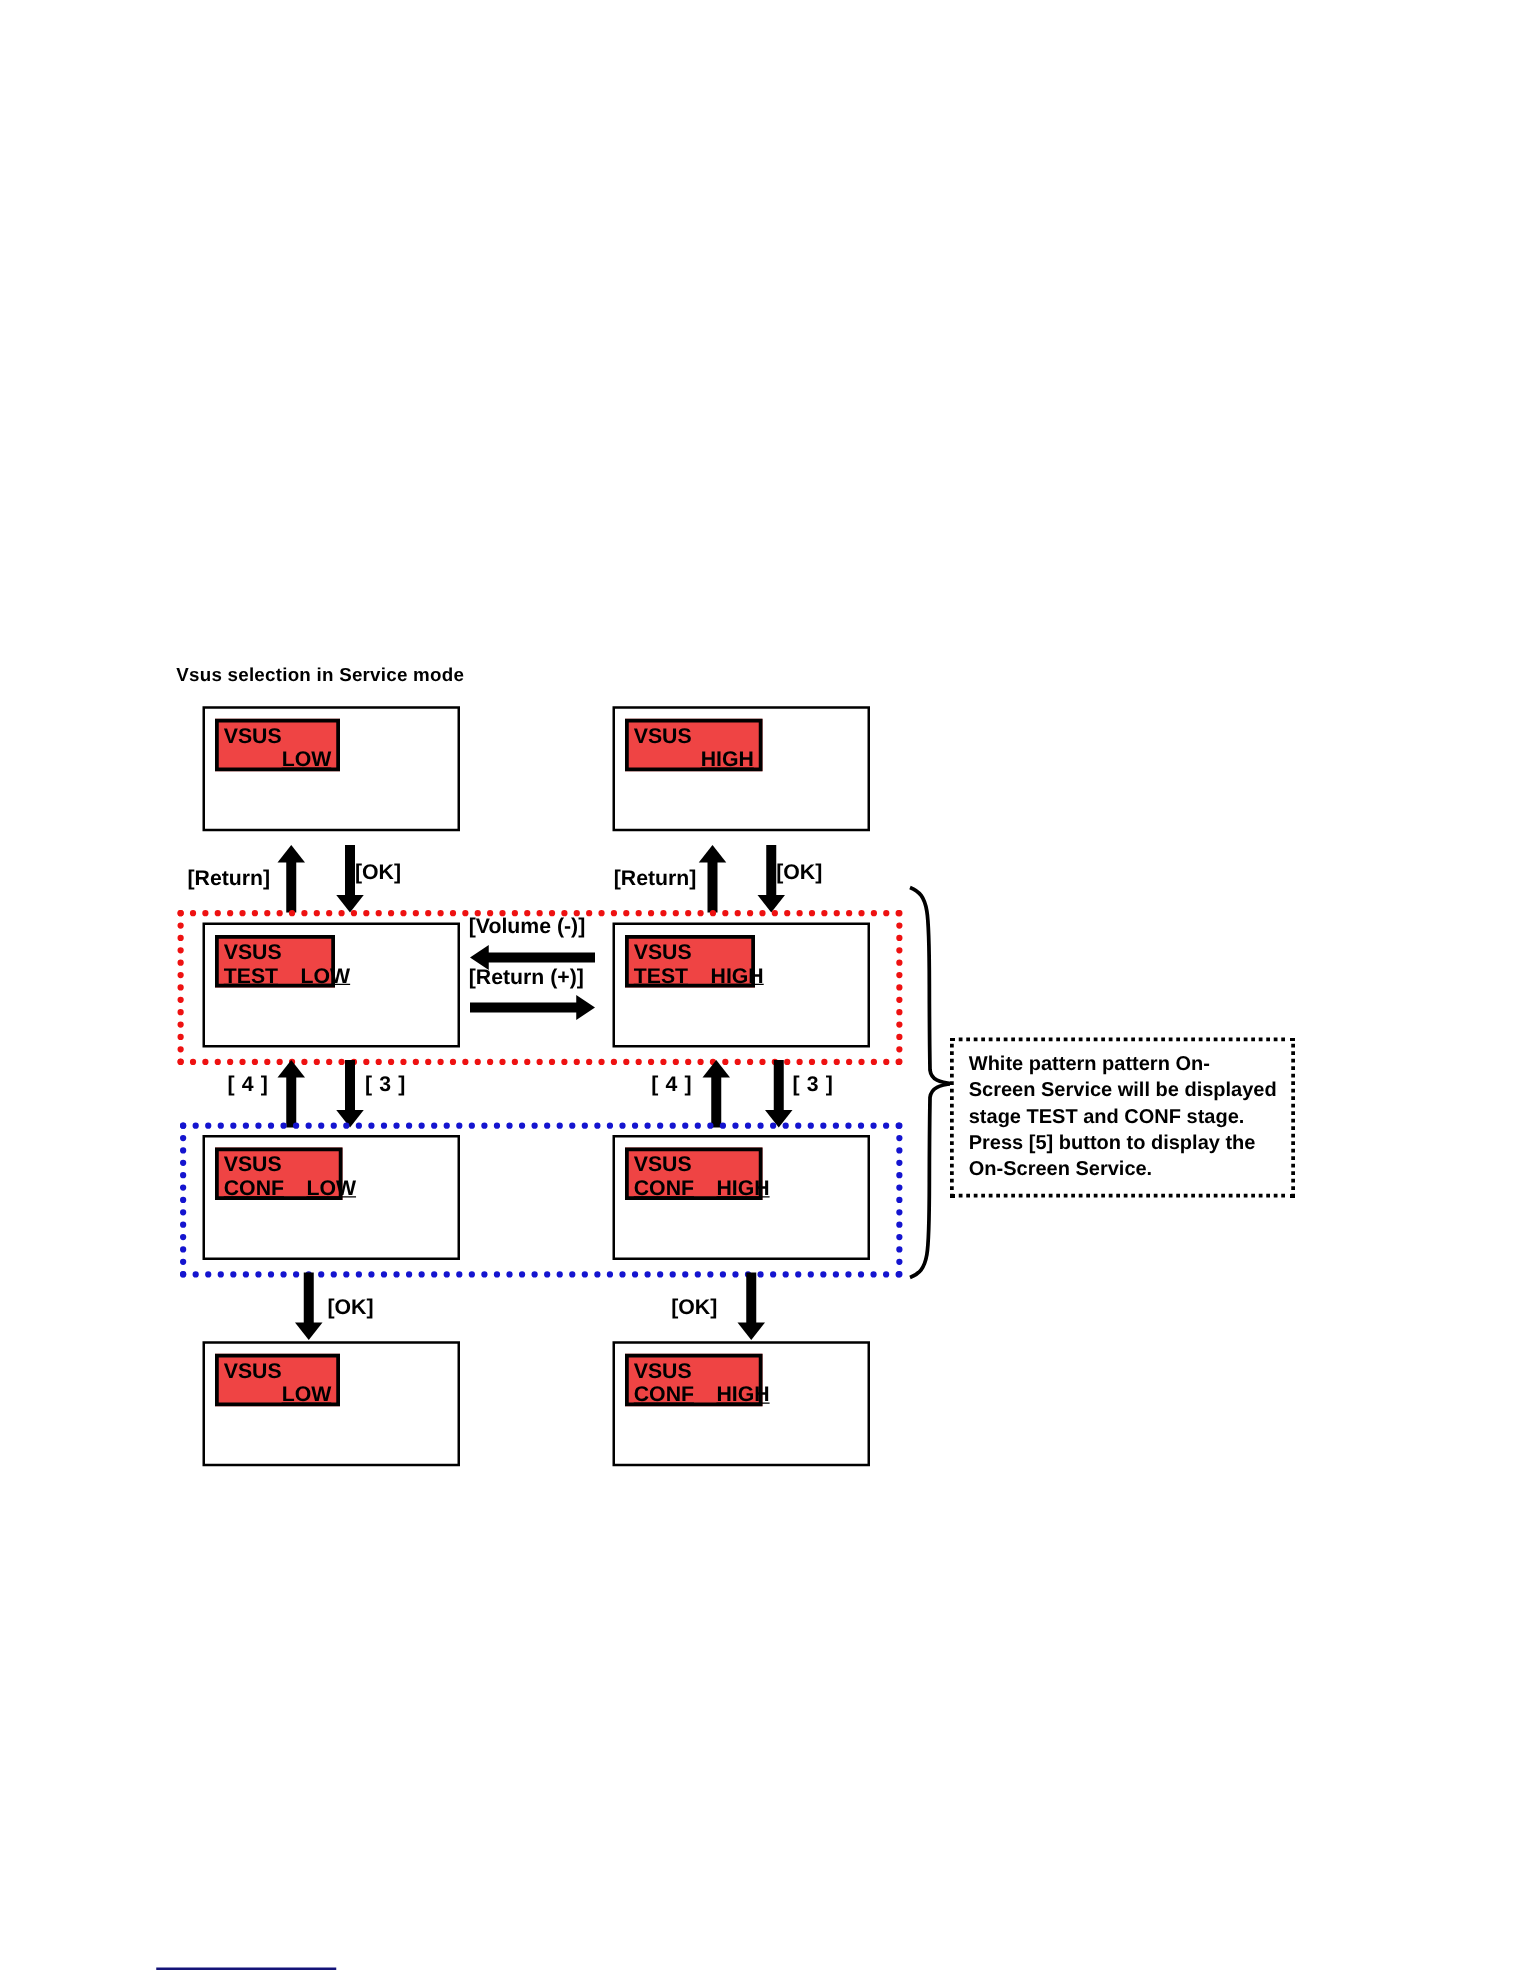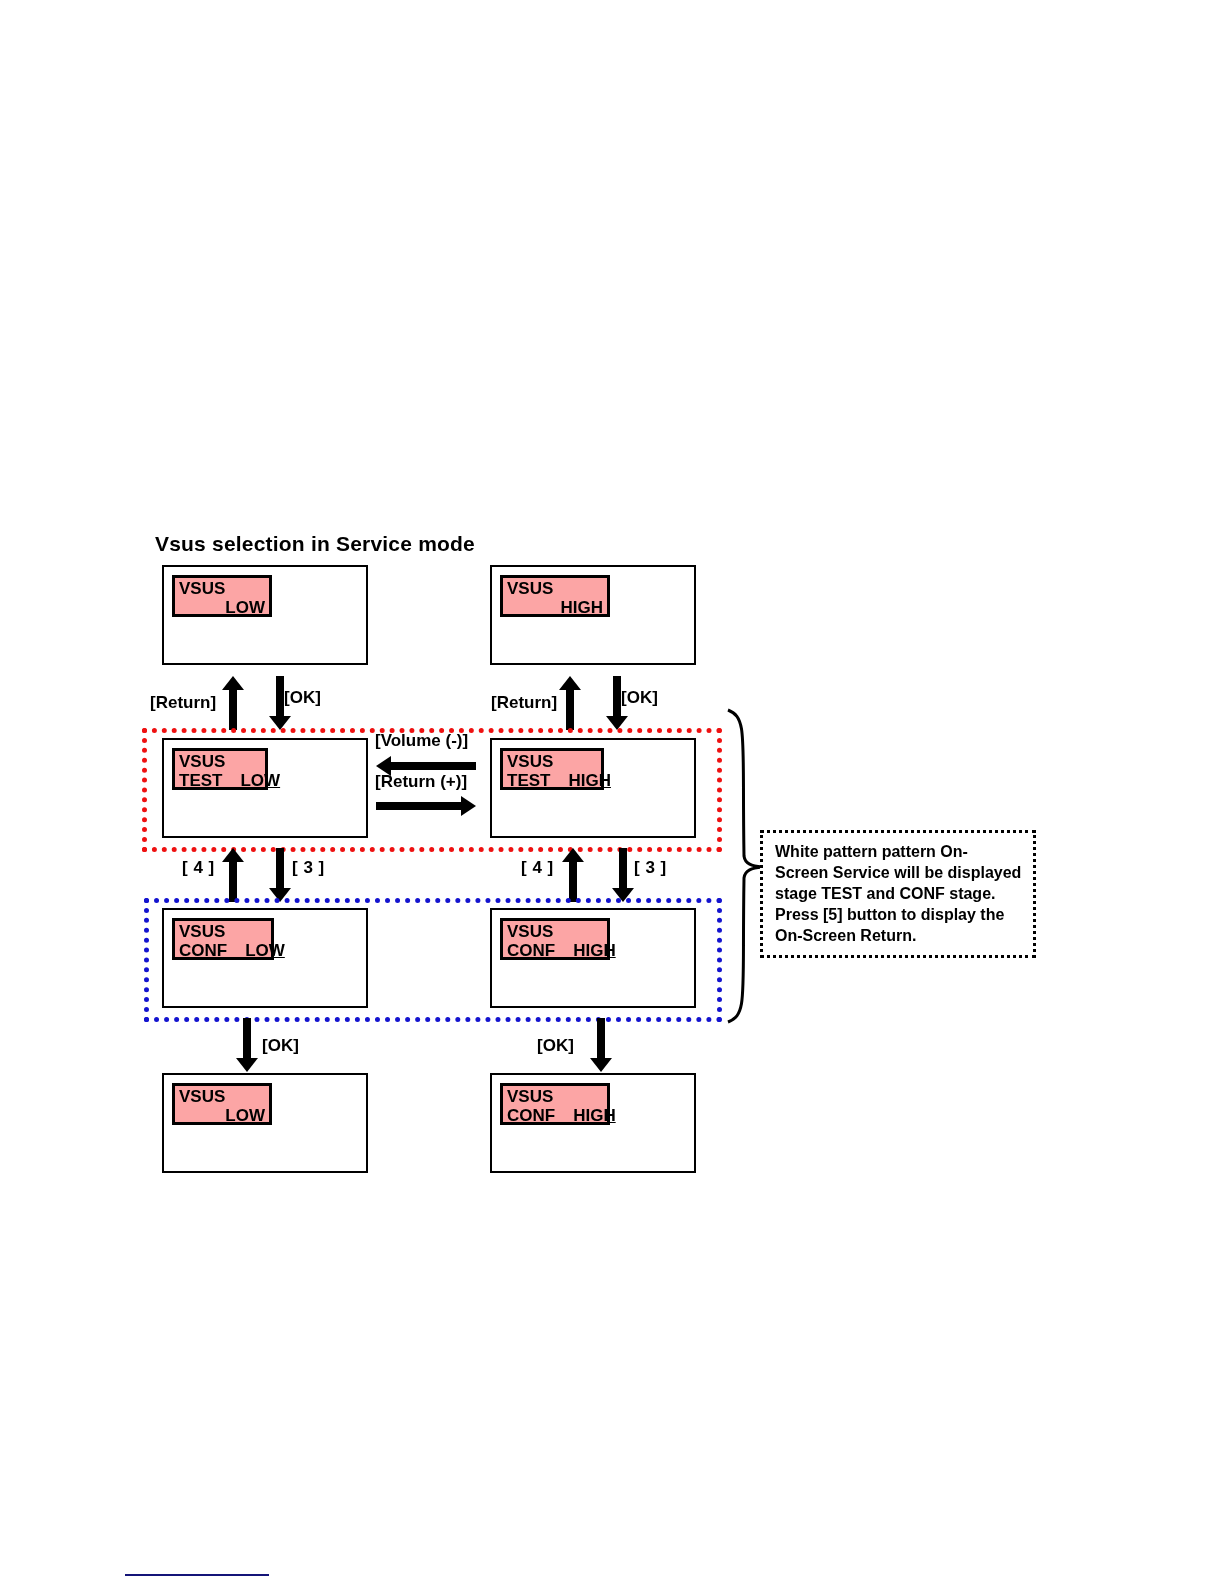--- a/index.html
+++ b/index.html
@@ -5,35 +5,35 @@
   html,body{margin:0;padding:0;background:#fff;}
   body{
     width:1224px;height:1584px;position:relative;overflow:hidden;
     font-family:"Liberation Sans",sans-serif;
     -webkit-font-smoothing:antialiased;
   }
   .abs{position:absolute;}
 
   
   #diagram-title{
-    left:155px;top:532px;
-    font-size:21px;font-weight:bold;color:#000;letter-spacing:.2px;
+    left:141px;top:532px;
+    font-size:15px;font-weight:bold;color:#000;letter-spacing:.2px;
     white-space:nowrap;
     text-align:center;
   }
 
   
   .screen{
     width:206px;height:100px;
     border:2px solid #000;background:#fff;box-sizing:border-box;
   }
   
   .osd{
     position:absolute;left:8px;top:8px;
-    border:3px solid #000;background:#fca5a5;box-sizing:border-box;
+    border:3px solid #000;background:#ef4444;box-sizing:border-box;
     padding:1px 4px 2px 4px;
     font-size:17px;font-weight:bold;line-height:19px;color:#000;
     white-space:nowrap;
   }
   .osd .r1,.osd .r2{display:block;height:19px;}
   .osd .r2{display:flex;text-decoration:underline;}
   .osd .lbl{display:inline-block;}
   .osd .val{display:inline-block;}
   
   .osd.solo .r2{justify-content:flex-end;}
@@ -253,16 +253,16 @@
 <svg class="abs" id="brace" viewBox="0 0 46 320">
   <path d="M6 4 C26 12, 20 30, 22 150 C23 158, 30 160, 40 161
            C30 162, 23 164, 22 172 C20 292, 26 308, 6 316" fill="none" stroke="#000" stroke-width="3"></path>
 </svg>
 
 <div class="abs" id="callout">
   <div>White pattern pattern On-</div>
   <div>Screen Service will be displayed</div>
   <div>stage TEST and CONF stage.</div>
   <div>Press [5] button to display the</div>
-  <div>On-Screen Return.</div>
+  <div>On-Screen Service.</div>
 </div>
 
 <div class="abs" id="footnote-rule"></div>
 
 </body></html>

